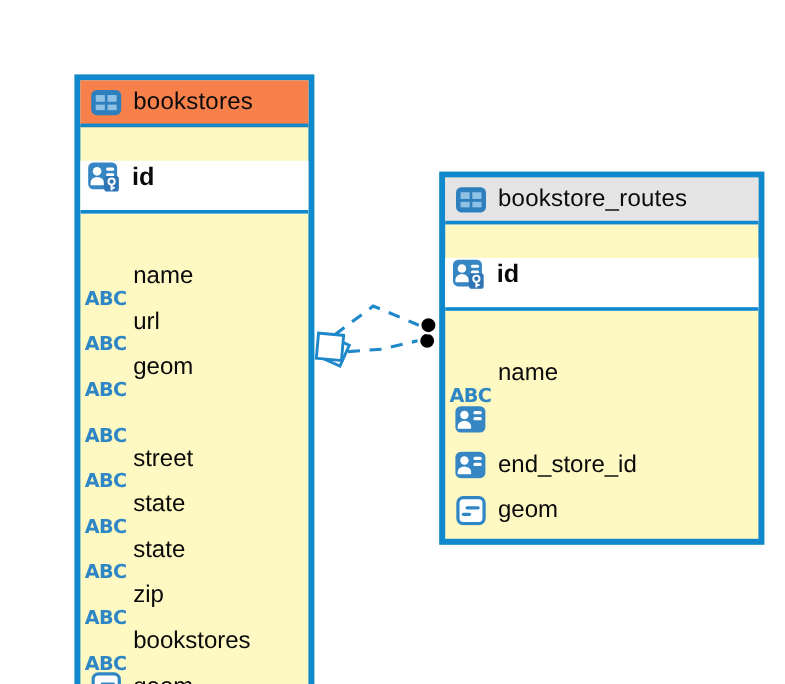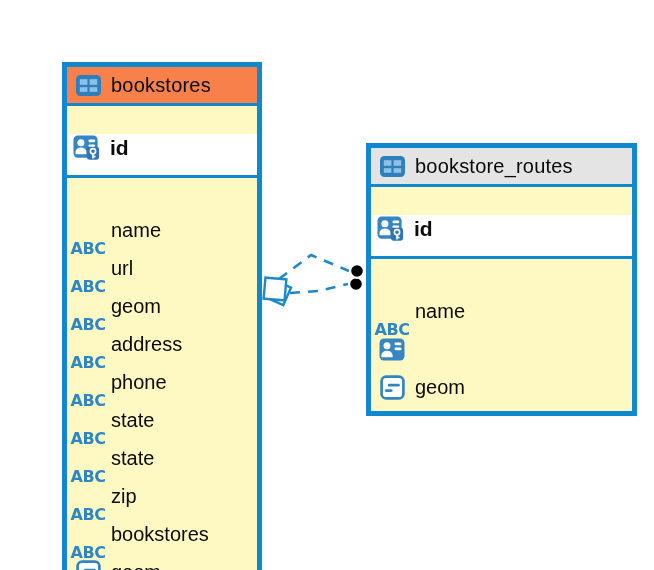--- a/index.html
+++ b/index.html
@@ -154,28 +154,27 @@
       <span class="abc-glyph">ABC</span>
     </span>
 
     <span class="col-label">geom</span>
   </div>
         <div class="col-row">
     <span class="icon-holder">
       <span class="abc-glyph">ABC</span>
     </span>
 
-    <span class="col-label">address</span>
-  </div>
-        <div class="col-row">
-    <span class="icon-holder">
-      <span class="abc-glyph">ABC</span>
-    </span>
-
-    <span class="col-label">phone</span>
+  </div>
+        <div class="col-row">
+    <span class="icon-holder">
+      <span class="abc-glyph">ABC</span>
+    </span>
+
+    <span class="col-label">street</span>
   </div>
         <div class="col-row">
     <span class="icon-holder">
       <span class="abc-glyph">ABC</span>
     </span>
 
     <span class="col-label">state</span>
   </div>
         <div class="col-row">
     <span class="icon-holder">
@@ -258,20 +257,34 @@
         <path d="M2.4 19.3 v-2.1 a5.6 4.5 0 0 1 11.2 0 v2.1 z" fill="#fff"></path>
         <rect x="15.5" y="4.6" width="7" height="2.7" rx="1.3" fill="#fff"></rect>
         <rect x="15.5" y="9.6" width="7" height="2.7" rx="1.3" fill="#fff"></rect>
       </svg>
     </span>
 
   </div>
         <div class="col-row">
 
     <span class="icon-holder">
+      <svg width="26" height="23" viewBox="0 0 26 23">
+        <rect x="0.5" y="0.5" width="25" height="22" rx="4.5" fill="#3586C3"></rect>
+        <circle cx="8" cy="7.8" r="3.5" fill="#fff"></circle>
+        <path d="M2.4 19.3 v-2.1 a5.6 4.5 0 0 1 11.2 0 v2.1 z" fill="#fff"></path>
+        <rect x="15.5" y="4.6" width="7" height="2.7" rx="1.3" fill="#fff"></rect>
+        <rect x="15.5" y="9.6" width="7" height="2.7" rx="1.3" fill="#fff"></rect>
+      </svg>
+    </span>
+
+    <span class="col-label">end_store_id</span>
+  </div>
+        <div class="col-row">
+
+    <span class="icon-holder">
       <svg width="25" height="25" viewBox="0 0 25 25">
         <rect x="1.6" y="1.6" width="21.8" height="21.8" rx="4.5" fill="#ffffff" stroke="#2F86C5" stroke-width="2.7"></rect>
         <line x1="9.2" y1="10.2" x2="18.4" y2="10.2" stroke="#2F86C5" stroke-width="2.7" stroke-linecap="round"></line>
         <line x1="6.2" y1="15.6" x2="11.2" y2="15.6" stroke="#2F86C5" stroke-width="2.7" stroke-linecap="round"></line>
       </svg>
     </span>
     <span class="col-label">geom</span>
   </div>
       </div>
   </div>

